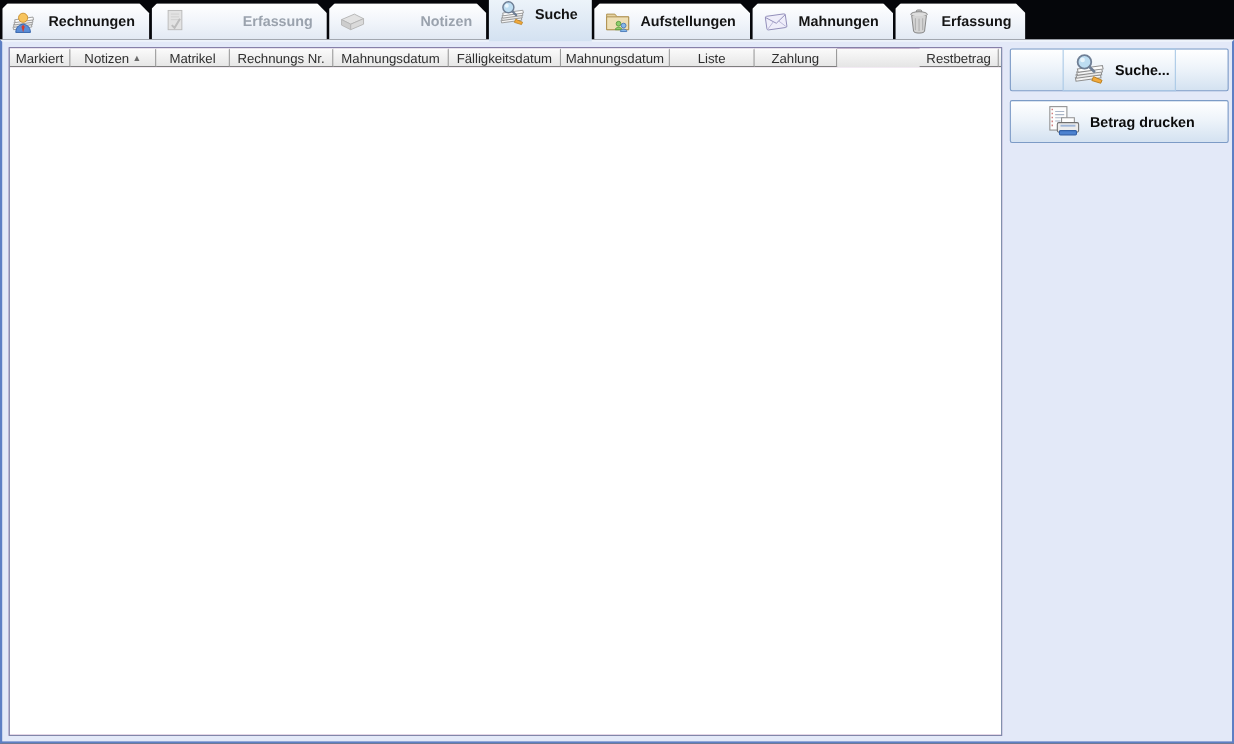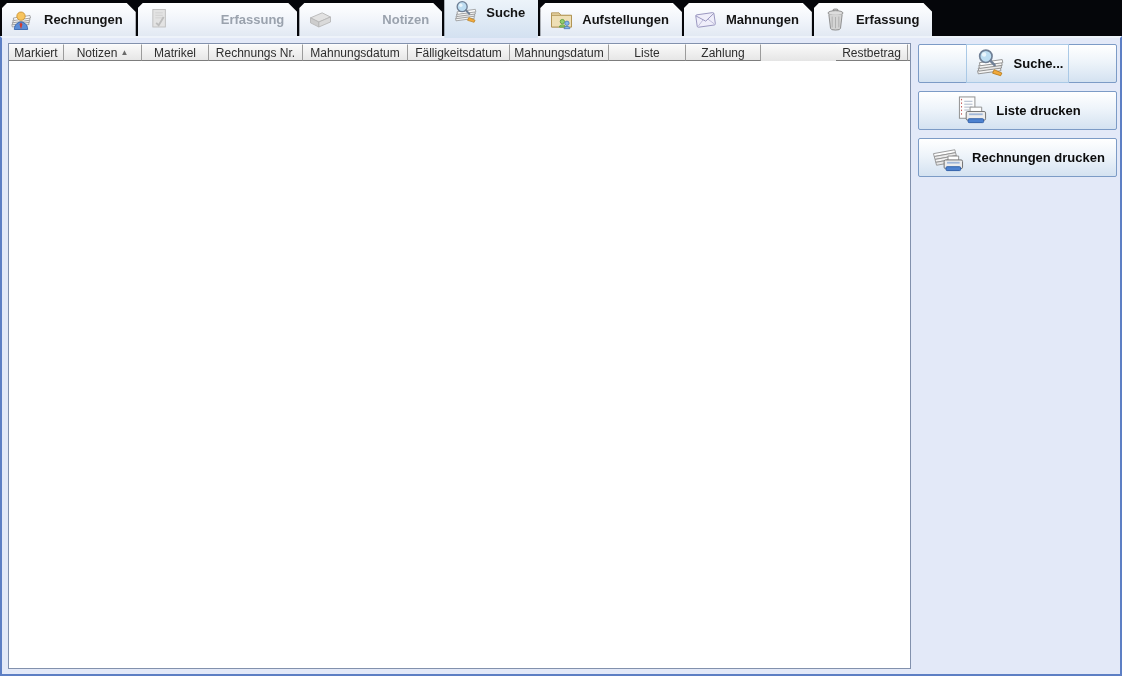--- a/index.html
+++ b/index.html
@@ -227,37 +227,18 @@
               <svg viewBox="0 0 36 32">
                 <rect x="5" y="2" width="16" height="22" fill="#fdfdfd" stroke="#8f8f8f"></rect>
                 <path d="M7.2 4 v18" stroke="#c05050" stroke-dasharray="1.5 2.2"></path>
                 <path d="M10 6.5 h8.5 M10 9.5 h8.5 M10 12.5 h8.5 M10 15.5 h5" stroke="#aab6c8"></path>
                 <path d="M16 17 v-4.5 h12 v4.5" fill="#ffffff" stroke="#8f8f8f"></path>
                 <rect x="12" y="17" width="20" height="9" rx="1.5" fill="#ececec" stroke="#6f6f6f"></rect>
                 <rect x="15" y="19" width="14" height="1.8" fill="#9fb6d8"></rect>
                 <rect x="14" y="24.5" width="16" height="4" rx="1" fill="#4d82d0" stroke="#2f5fa8"></rect>
               </svg>
             </span>
-            <span>Liste drucken</span>
+            <span>Betrag drucken</span>
           </span>
         </div>
-        <div class="action-btn">
-          <span class="binner">
-            <span class="aicon">
-              <svg viewBox="0 0 36 32">
-                <g stroke="#8e8e8e" stroke-width="0.9" fill="#f4f4f4">
-                  <path d="M3 12 L25 8 L25.8 11 L3.8 15 Z" fill="#fdfdfd"></path>
-                  <path d="M3.8 15 L25.8 11 L26.6 14 L4.6 18 Z" fill="#ececec"></path>
-                  <path d="M4.6 18 L26.6 14 L27.4 17 L5.4 21 Z"></path>
-                  <path d="M5.4 21 L27.4 17 L28.2 20 L6.2 24 Z" fill="#e6e6e6"></path>
-                </g>
-                <path d="M18 18.5 v-4 h11 v4" fill="#ffffff" stroke="#8f8f8f"></path>
-                <rect x="14" y="18.5" width="19" height="9" rx="1.5" fill="#ececec" stroke="#6f6f6f"></rect>
-                <rect x="17" y="20.5" width="13" height="1.8" fill="#9fb6d8"></rect>
-                <rect x="16" y="25.5" width="15" height="4" rx="1" fill="#4d82d0" stroke="#2f5fa8"></rect>
-              </svg>
-            </span>
-            <span>Rechnungen drucken</span>
-          </span>
-        </div>
       </div>
   </div>
 </div>
 
 </body></html>

